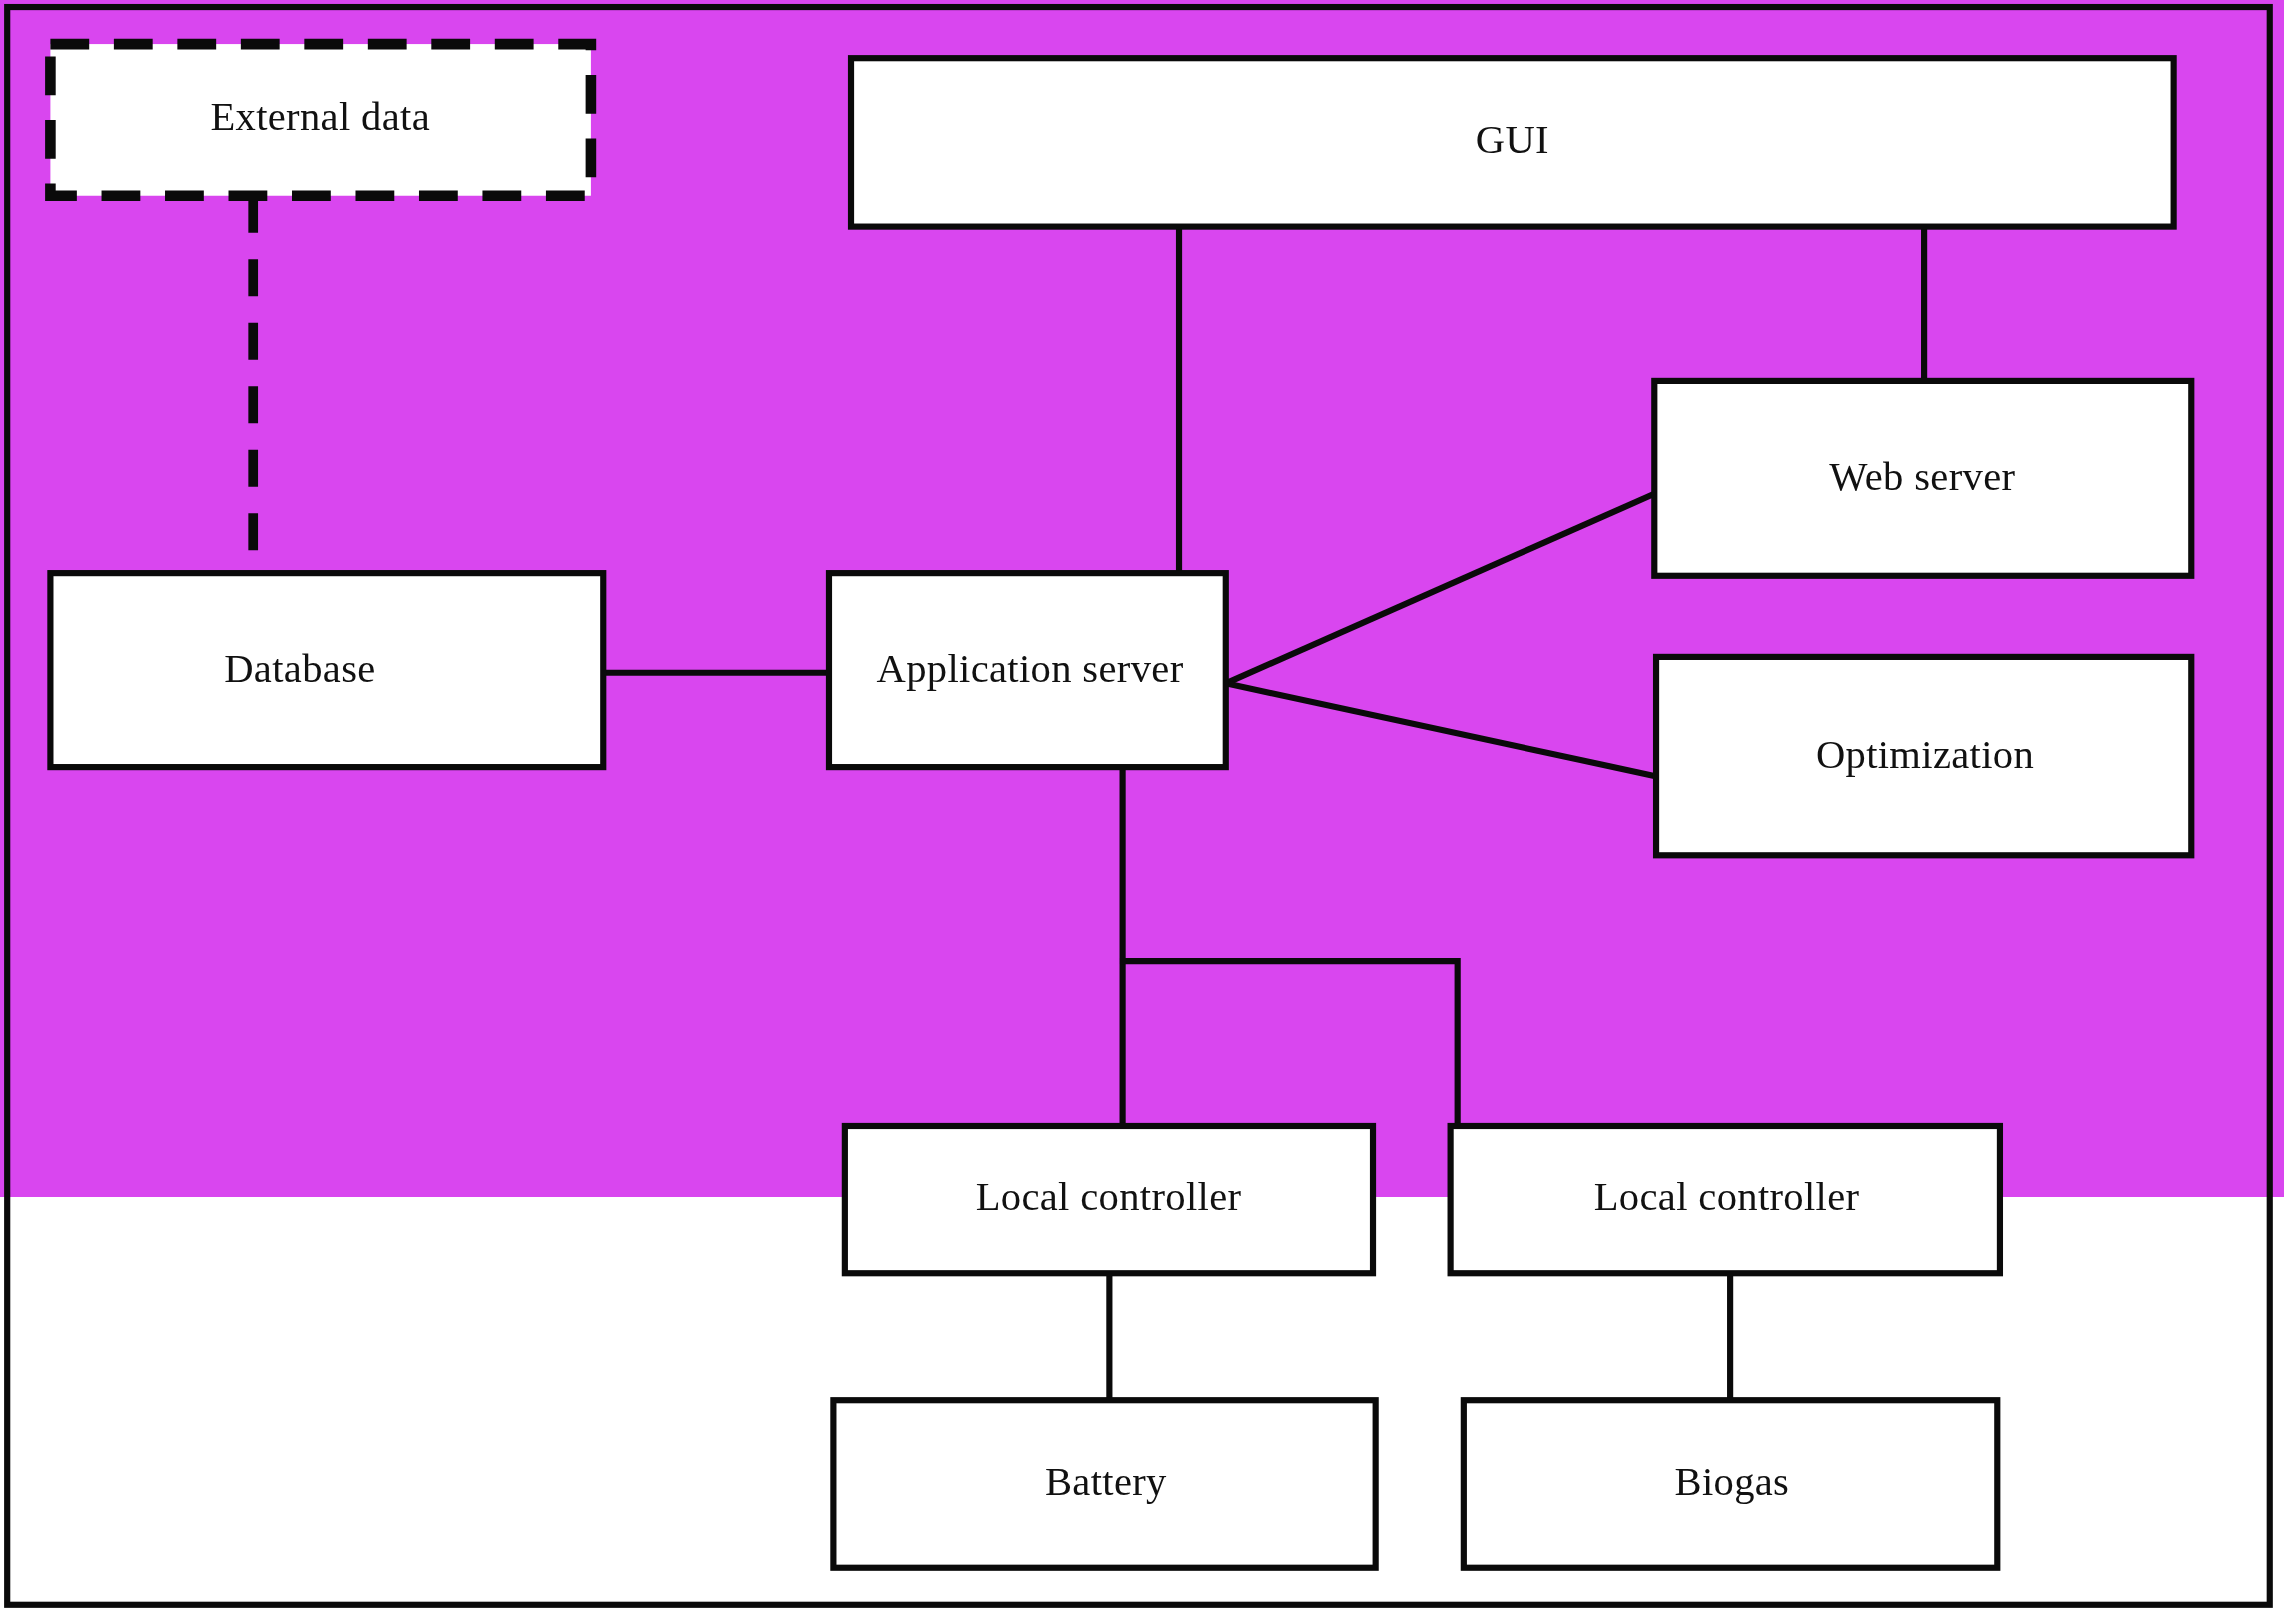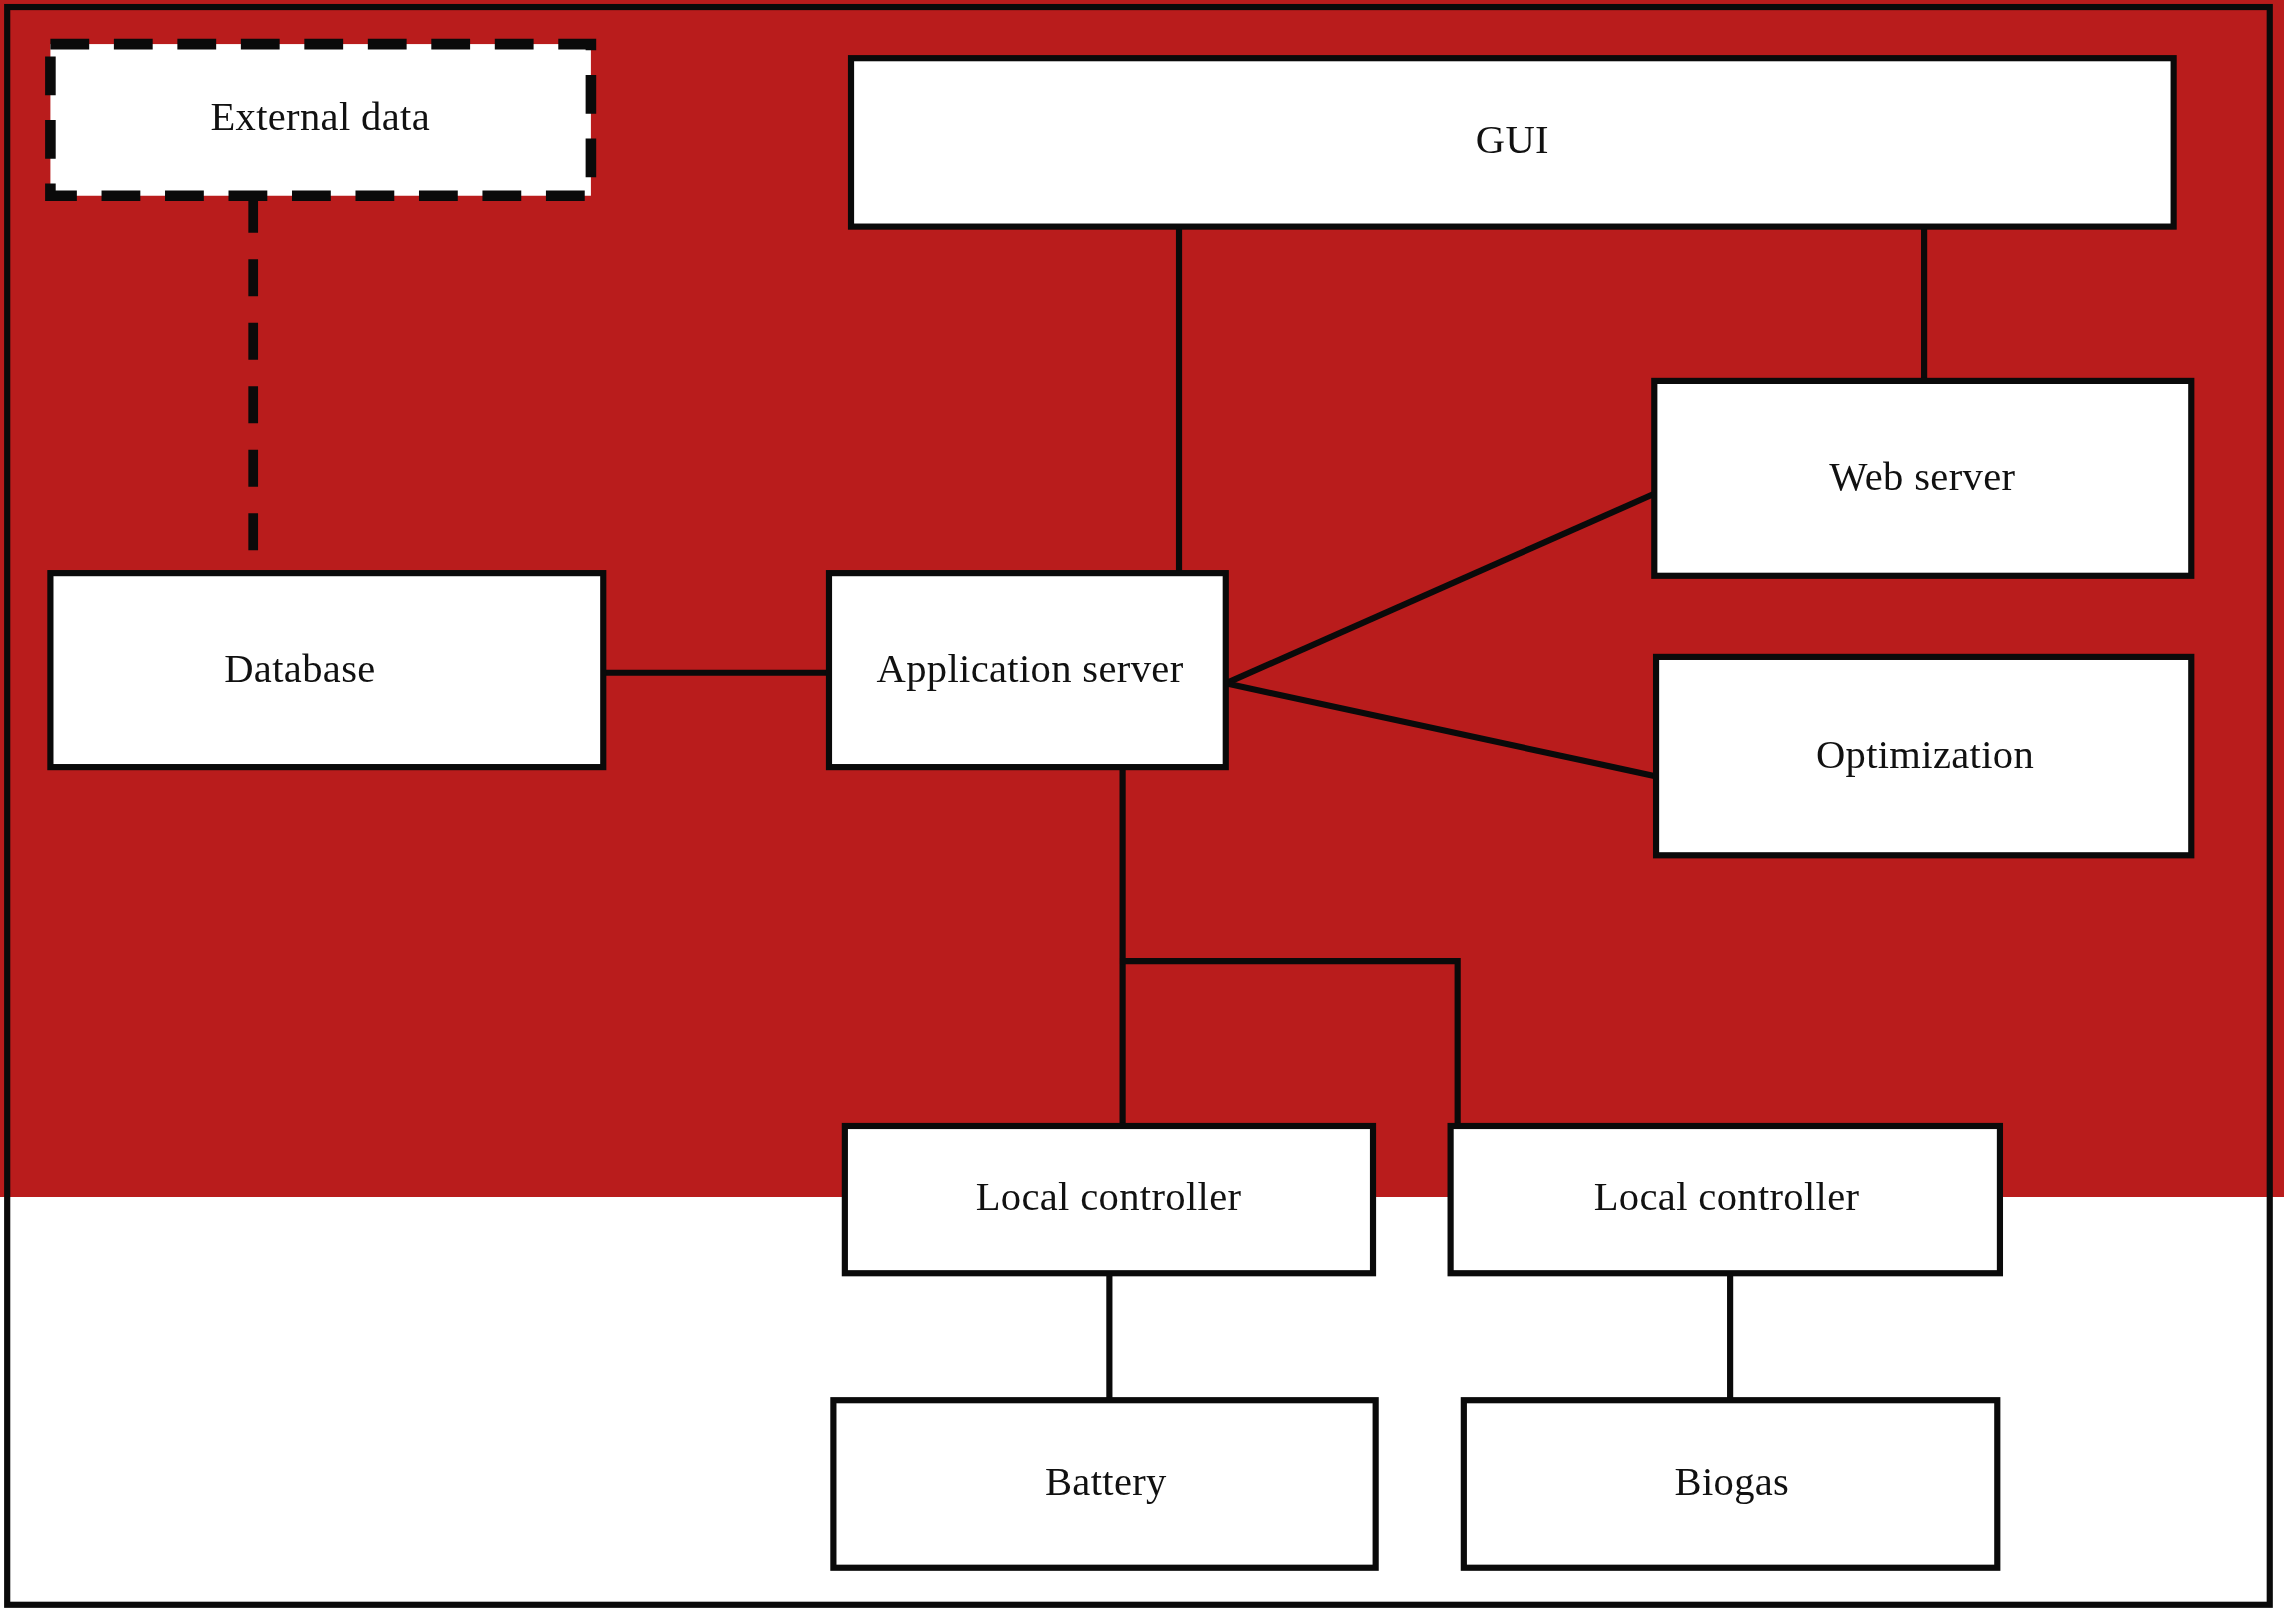--- a/index.html
+++ b/index.html
@@ -10,21 +10,21 @@
   body {
     width: 2284px;
     height: 1618px;
     font-family: "Liberation Serif", "DejaVu Serif", serif;
     overflow: hidden;
   }
   #diagram-root {
     position: relative;
     width: 2284px;
     height: 1197px;
-    background: #b91c1c;
+    background: #d946ef;
   }
   svg.diagram-canvas {
     position: absolute;
     top: 0;
     left: 0;
     width: 2284px;
     height: 1618px;
     display: block;
   }
   .node-label {

